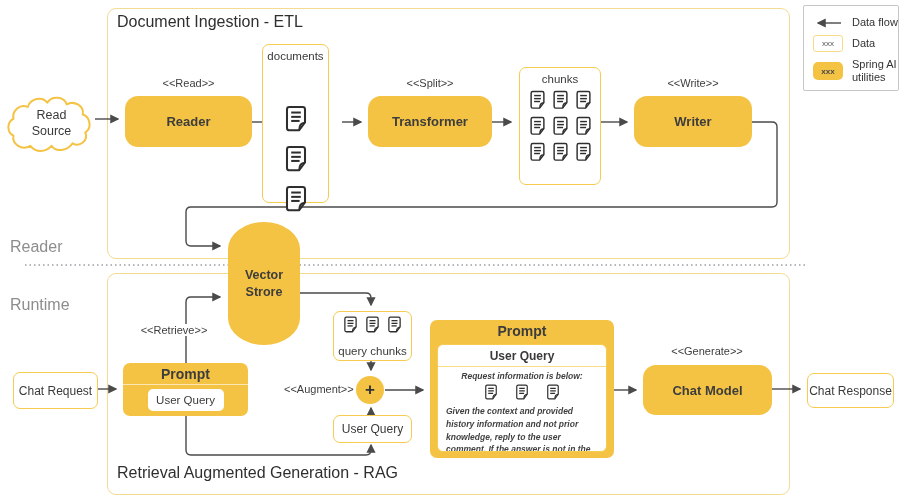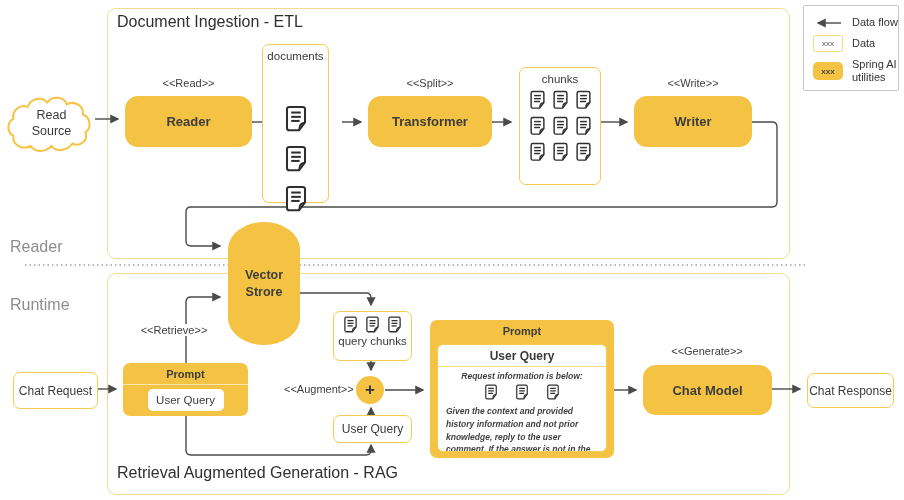--- a/index.html
+++ b/index.html
@@ -17,21 +17,21 @@
             display:flex;align-items:center;justify-content:center;font-size:12px;color:#3a3a3a;}
   .stereo{font-size:11px;color:#3d3d3d;text-align:center;z-index:4;background:#fff;}
   .doc-stack{display:flex;flex-direction:column;align-items:center;justify-content:flex-start;padding-top:5px;}
   .doc-stack .lbl{font-size:11.5px;color:#3a3a3a;}
   .doc-col{display:flex;flex-direction:column;gap:11px;margin-top:7px;}
   .doc-grid{display:grid;grid-template-columns:repeat(3,auto);gap:5px 6px;margin-top:5px;}
   .cylinder{background:#F5C344;border-radius:36px/27px;display:flex;align-items:center;justify-content:center;
             text-align:center;font-size:12.5px;font-weight:600;color:#3d3d3d;line-height:1.3;z-index:3;}
   .prompt-box{background:#F5C344;border-radius:7px;z-index:3;}
   .prompt-header{height:21px;display:flex;align-items:center;justify-content:center;
-                 font-size:11px;font-weight:600;color:#3d3d3d;border-bottom:1px solid rgba(255,255,255,0.6);}
+                 font-size:14px;font-weight:600;color:#3d3d3d;border-bottom:1px solid rgba(255,255,255,0.6);}
   .inner-white{background:#fff;border-radius:5px;display:flex;align-items:center;justify-content:center;
                font-size:11.5px;color:#3a3a3a;}
   .plus-circle{width:28px;height:28px;border-radius:50%;background:#F5C344;display:flex;align-items:center;
                justify-content:center;font-size:17px;font-weight:700;color:#333;z-index:3;}
   .big-panel{position:absolute;left:7px;right:7px;top:24px;bottom:6px;background:#fff;
              border:1.5px solid #F6CB52;border-radius:6px;overflow:hidden;}
   .bp-uq{height:21px;display:flex;align-items:center;justify-content:center;font-size:12px;font-weight:600;
          color:#3a3a3a;border-bottom:1.5px solid #F8DC86;}
   .bp-context{font-size:8.5px;font-style:italic;font-weight:600;color:#3f3f3f;text-align:center;margin-top:4px;}
   .bp-icons{display:flex;justify-content:center;gap:17px;margin-top:3px;}
@@ -185,21 +185,21 @@
       <svg class="doc" width="15" height="18">
           <use href="#doc"></use>
         </svg>
       <svg class="doc" width="15" height="18">
           <use href="#doc"></use>
         </svg>
       <svg class="doc" width="15" height="18">
           <use href="#doc"></use>
         </svg>
     </div>
-    <div class="lbl" style="margin-top:1px;">query chunks</div>
+    <div class="lbl" style="margin-top:11px;">query chunks</div>
   </div>
 
   <div class="abs stereo" style="left:284px;top:383px;width:66px;">&lt;&lt;Augment&gt;&gt;</div>
   <div class="abs plus-circle" style="left:356px;top:376px;">+</div>
 
   <div class="abs data-box" style="left:333px;top:415px;width:77px;height:26px;">User Query</div>
 
   <div class="abs prompt-box" style="left:430px;top:320px;width:184px;height:138px;">
     <div class="prompt-header" style="border-bottom:none;">Prompt</div>
     <div class="big-panel">

